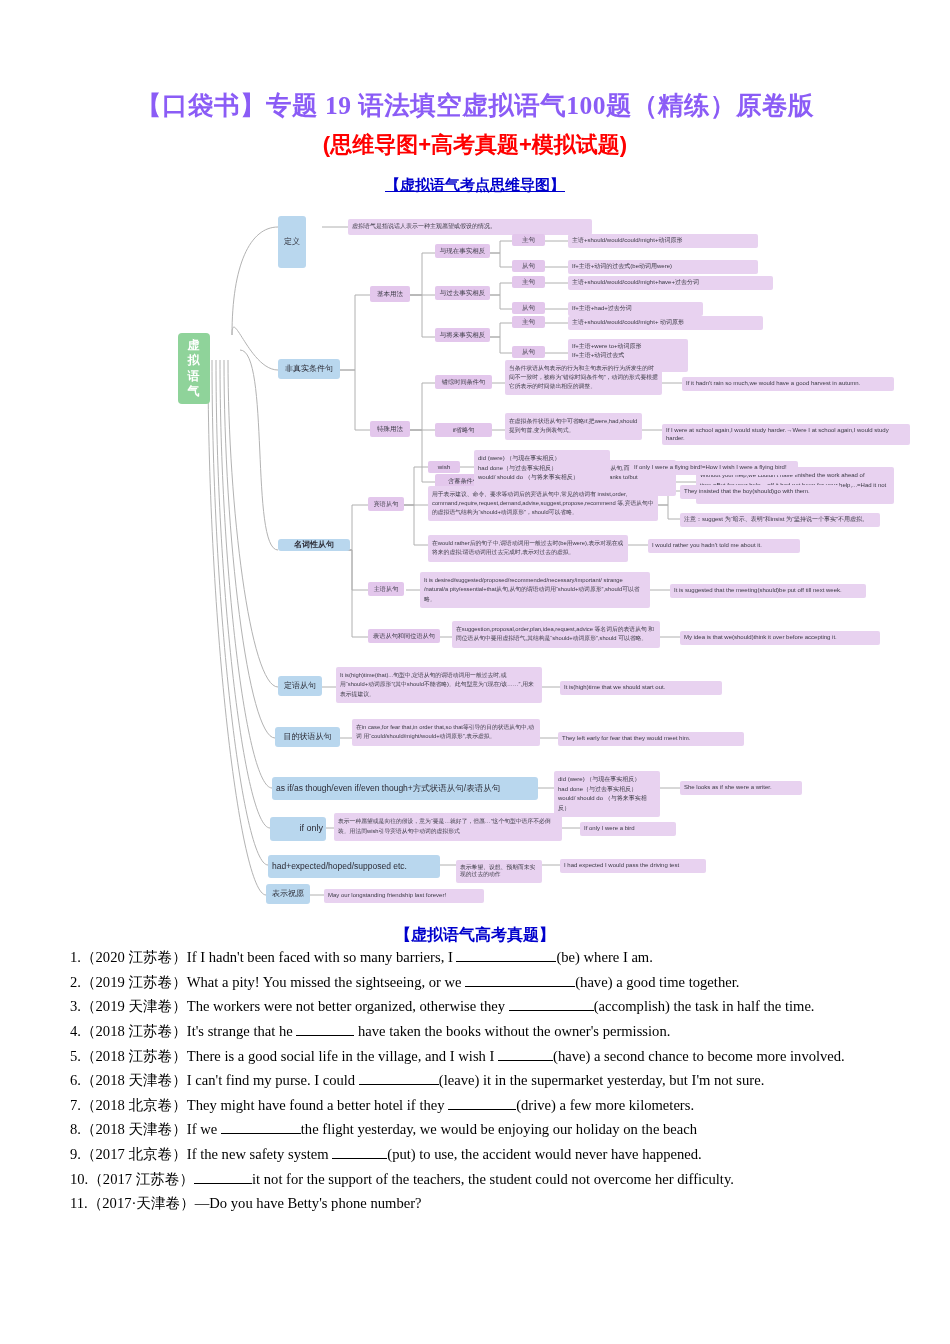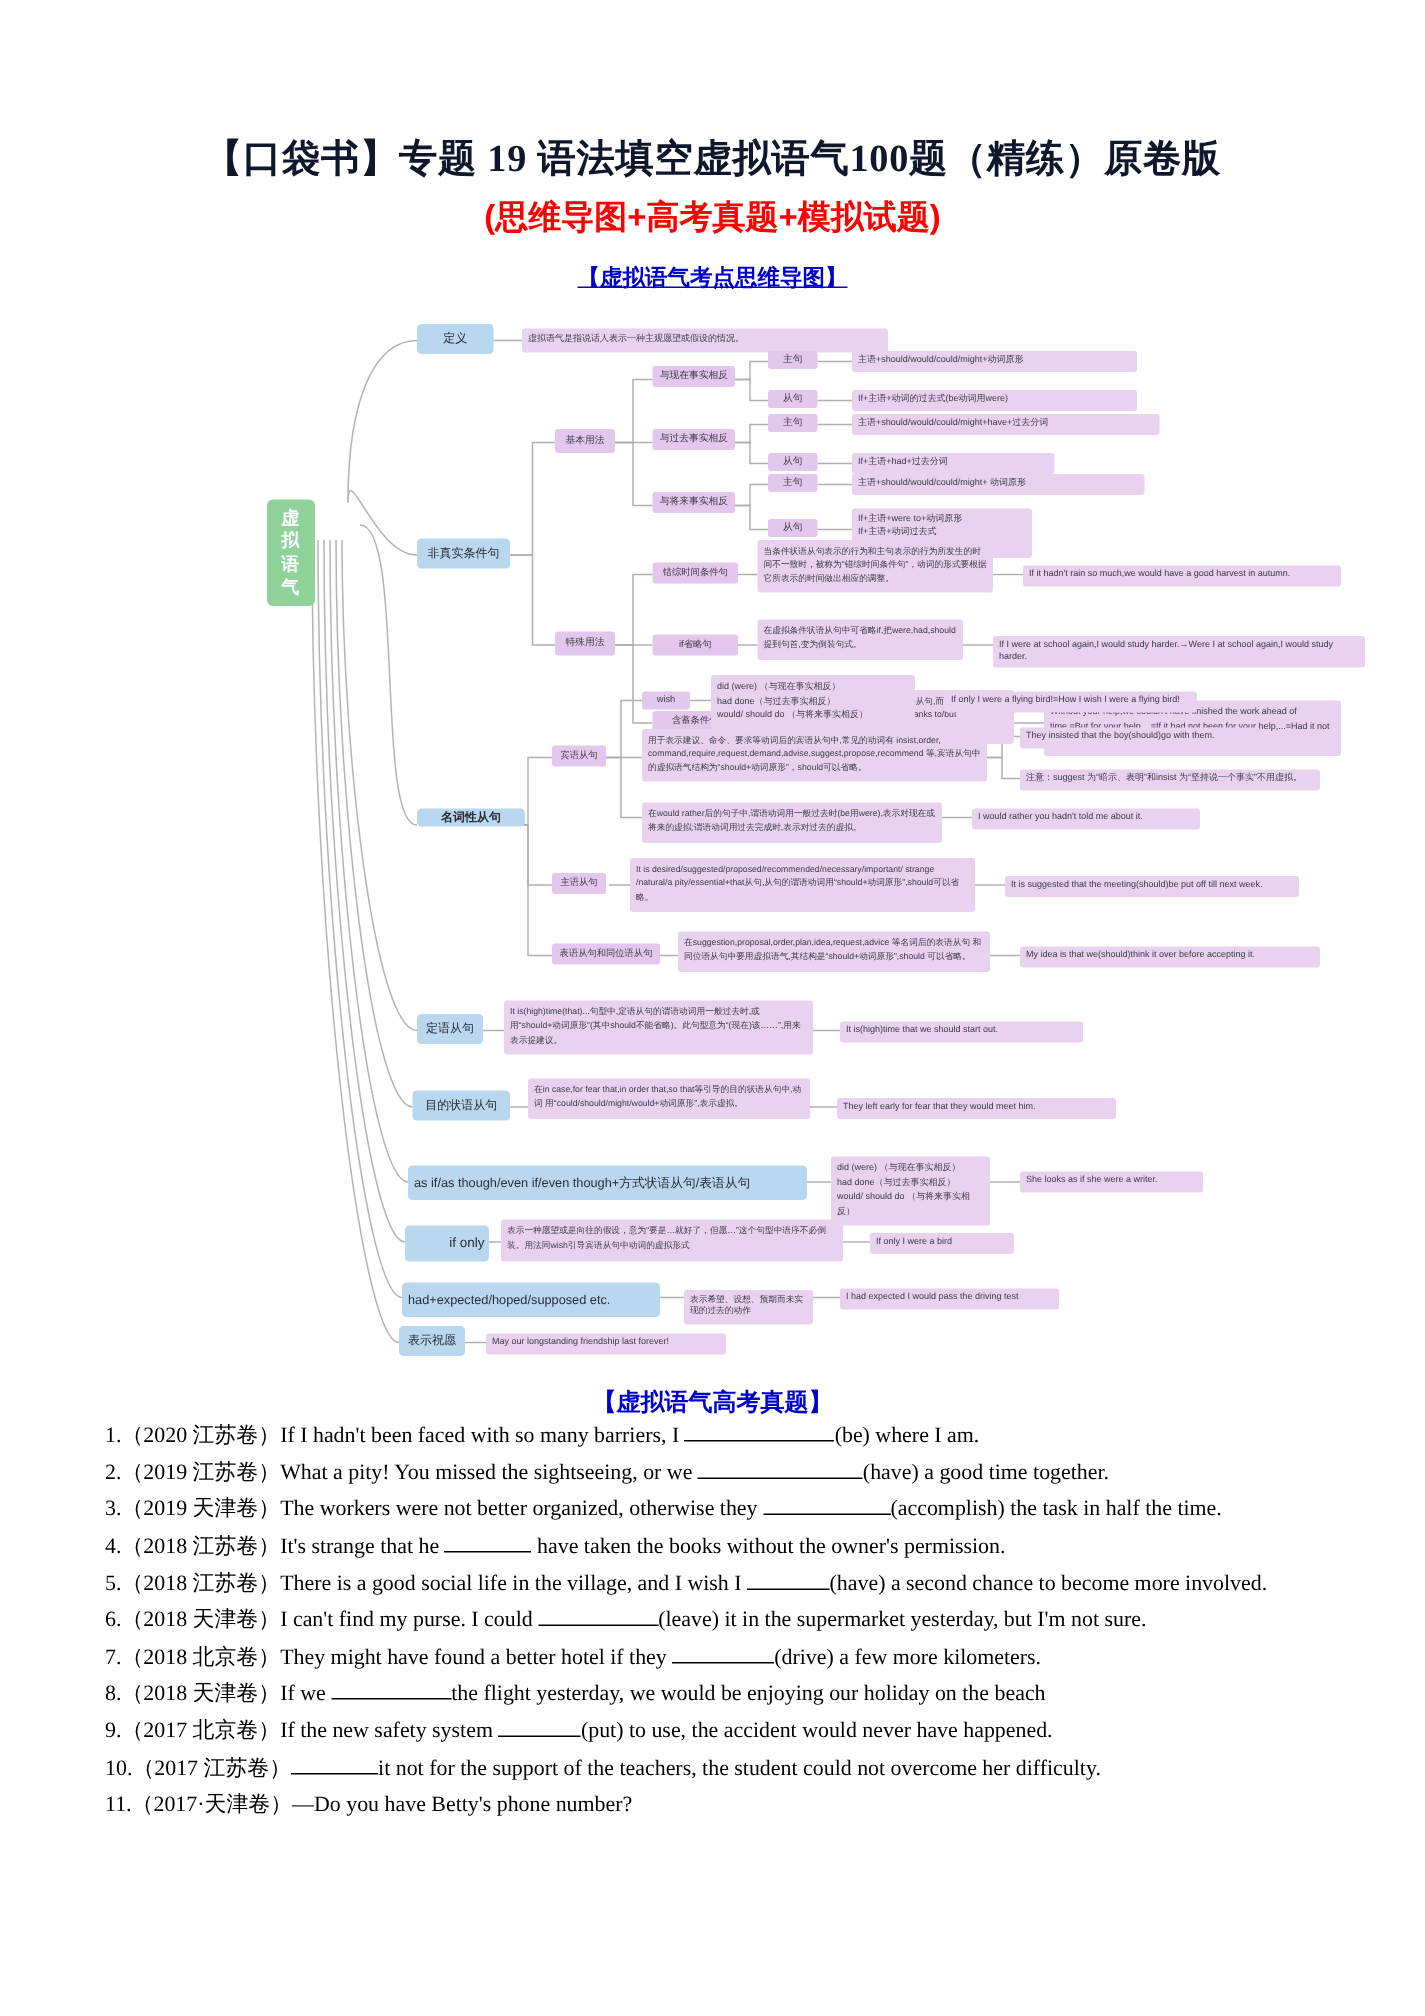--- a/index.html
+++ b/index.html
@@ -11,21 +11,21 @@
     overflow:hidden;
   }
   .page{position:relative;width:950px;height:1344px;}
 
   
   .title-main{
     text-align:center;
     font-family:"Liberation Serif", serif;
     font-weight:bold;
     font-size:25.5px;
-    color:#0f172a;
+    color:#8b5cf6;
     letter-spacing:0.5px;
     margin:0;
     position:absolute;
     top:88px;left:0;right:0;
   }
   .title-sub{
     text-align:center;
     font-family:"Liberation Sans", sans-serif;
     font-weight:bold;
     font-size:22px;
@@ -217,21 +217,21 @@
 
         <path d="M440 660 H 456"></path>
         <path d="M542 660 H 560"></path>
 
         <path d="M310 690 H 324"></path>
       </g>
     </svg>
 
     <div class="node n-root" style="left:178px;top:128px;width:32px;">虚拟语气</div>
 
-    <div class="node n-blue" style="left:278px;top:11px;width:51px;font-size:8px;padding:5px 2px;">定义</div>
+    <div class="node n-blue" style="left:278px;top:11px;width:28px;font-size:8px;padding:21px 2px;">定义</div>
     <div class="node n-lilac" style="left:348px;top:14px;width:244px;font-size:6px;padding:4px 4px;">虚拟语气是指说话人表示一种主观愿望或假设的情况。</div>
 
     <div class="node n-blue" style="left:278px;top:154px;width:62px;font-size:8px;padding:5px 2px;">非真实条件句</div>
 
     <div class="node n-purple-l" style="left:370px;top:81px;width:40px;font-size:6.5px;padding:4px 2px;text-align:center;">基本用法</div>
 
     <div class="node n-purple-l" style="left:370px;top:216px;width:40px;font-size:6.5px;padding:4px 2px;text-align:center;">特殊用法</div>
 
     <div class="node n-purple-l" style="left:435px;top:39px;width:55px;font-size:6.5px;padding:3px 2px;text-align:center;">与现在事实相反</div>
     <div class="node n-purple-l" style="left:435px;top:81px;width:55px;font-size:6.5px;padding:3px 2px;text-align:center;">与过去事实相反</div>

